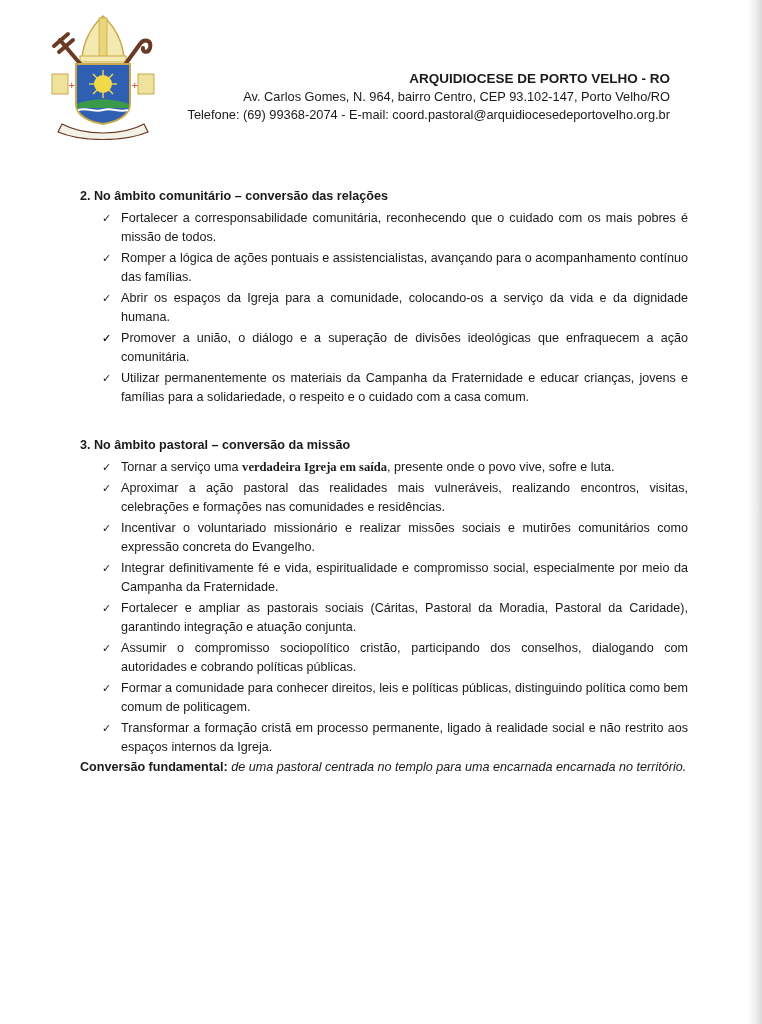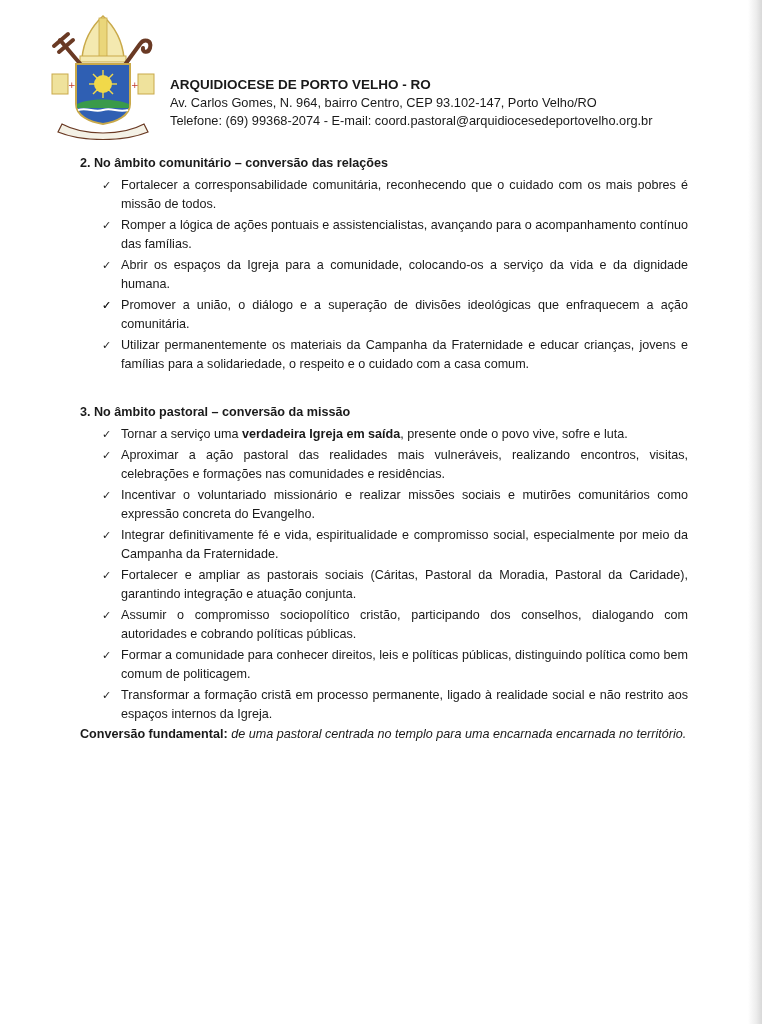--- a/index.html
+++ b/index.html
@@ -11,42 +11,42 @@
     position: relative;
   }
   .page-edge {
     position: absolute; right: 0; top: 0; width: 14px; height: 1024px;
     background: linear-gradient(to right, #ffffff, #ececec 60%, #d8d8d8);
   }
   .logo {
     position: absolute; left: 44px; top: 12px; width: 118px; height: 128px;
   }
   .header {
-    position: absolute; left: 170px; top: 76px; width: 500px; text-align: left;
+    position: absolute; left: 170px; top: 70px; width: 500px; text-align: right;
   }
   .header .title { font-weight: bold; font-size: 13.5px; line-height: 18px; }
   .header .line { font-size: 12.8px; line-height: 18px; }
   .content {
-    position: absolute; left: 80px; top: 154px; width: 608px;
+    position: absolute; left: 80px; top: 187px; width: 608px;
     font-size: 12.6px; line-height: 19.2px;
   }
   .section-title { font-weight: bold; margin: 0 0 3px 0; }
   ul.items { list-style: none; margin: 0; padding: 0; }
   ul.items li {
     position: relative; padding-left: 41px; margin-bottom: 1.5px;
     text-align: justify;
   }
   ul.items li .check {
     position: absolute; left: 22px; top: 0; font-size: 11px;
   }
   .conclusion { text-align: justify; }
   .conclusion .label { font-weight: bold; }
   .conclusion .text { font-style: italic; }
   .section3 { margin-top: 29px; }
-  b.em { font-weight: bold; }
+  b.em { font-weight: bold; font-family: Liberation Serif, serif; }
 </style>
 </head>
 <body>
 
 <div class="page-edge"></div>
 
 <svg class="logo" viewBox="0 0 118 128">
 
   <path d="M59 4 C48 14 40 26 38 46 L80 46 C78 26 70 14 59 4 Z" fill="#f4e9b0" stroke="#c9a94a" stroke-width="1.5"></path>
   <rect x="55" y="6" width="8" height="40" fill="#ead67a" stroke="#c9a94a" stroke-width="0.8"></rect>

